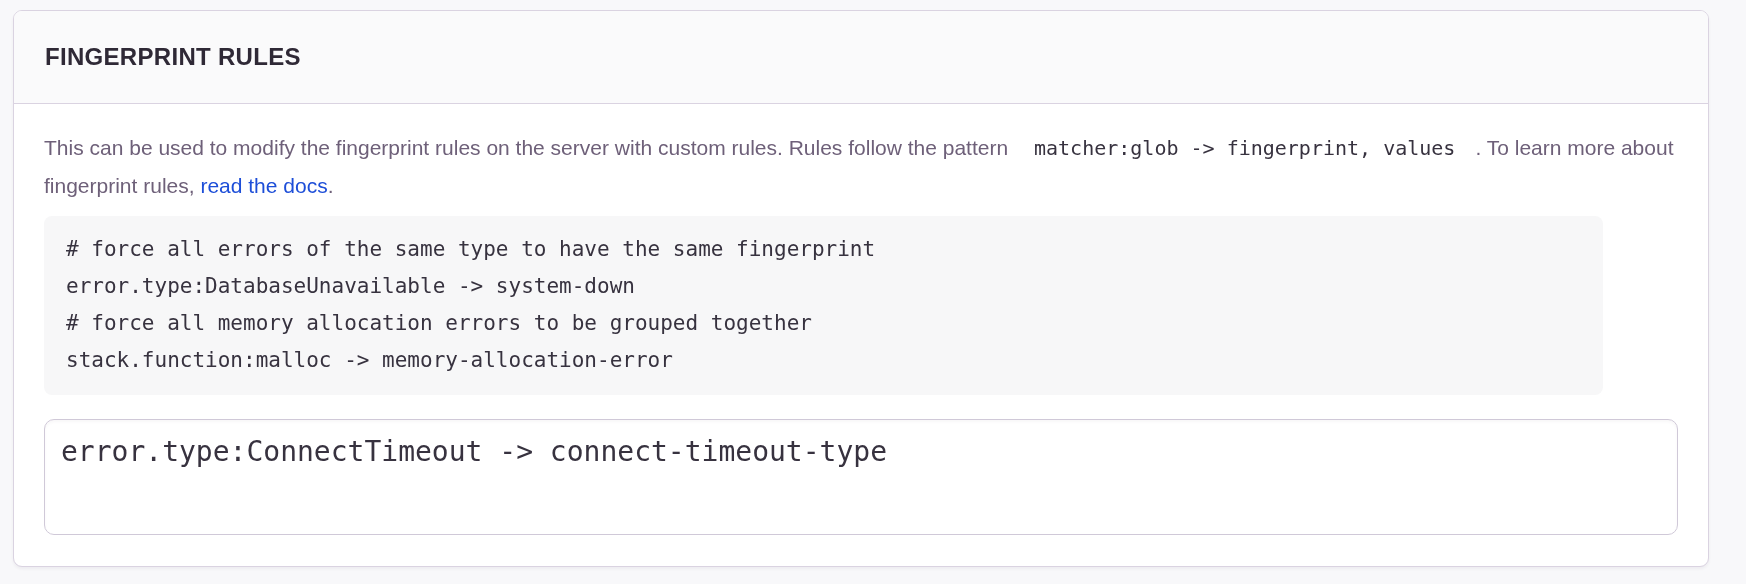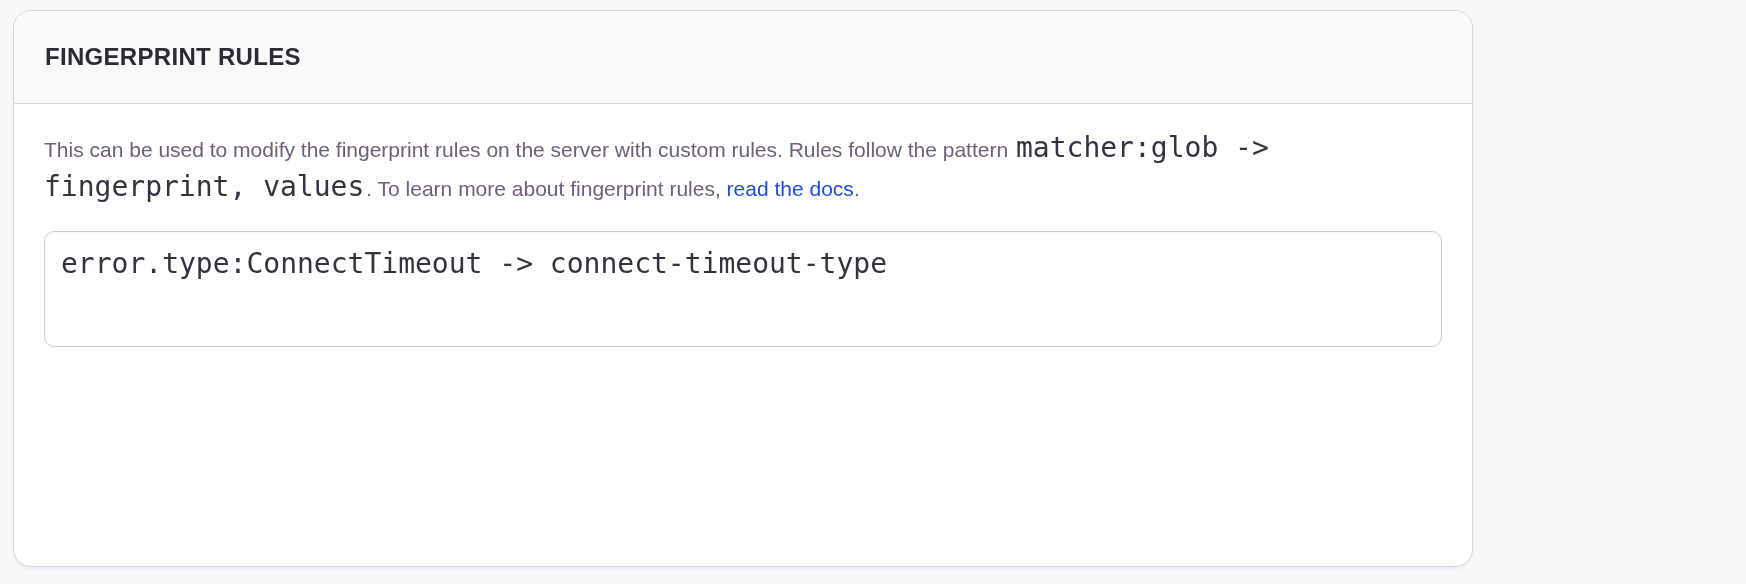--- a/index.html
+++ b/index.html
@@ -4,24 +4,24 @@
 <style>
   * { margin: 0; padding: 0; box-sizing: border-box; }
   html, body {
     width: 1746px; height: 584px;
     background: #f8f8fa;
     font-family: "Liberation Sans", sans-serif;
   }
   .panel {
     position: absolute;
     left: 13px; top: 10px;
-    width: 1460px; height: 557px;
+    width: 1696px; height: 557px;
     background: #ffffff;
     border: 1px solid #dad3e1;
-    border-radius: 18px;
+    border-radius: 9px;
     box-shadow: 0 2px 3px rgba(64,52,84,0.06);
     overflow: hidden;
   }
   .panel-header {
     height: 93px;
     background: #fafafb;
     border-bottom: 1px solid #dad3e1;
     display: flex;
     align-items: center;
     padding: 0 31px;
@@ -36,24 +36,24 @@
     padding: 25px 30px 0 30px;
   }
   .description {
     max-width: 1640px;
     font-size: 21px;
     line-height: 37px;
     color: #6e6079;
   }
   .inline-code {
     font-family: "DejaVu Sans Mono", "Liberation Mono", monospace;
-    font-size: 28px;
+    font-size: 20px;
     line-height: 37px;
     color: #37323f;
-    margin: 0 2px;
+    margin: 0 20px;
   }
   .docs-link {
     color: #1d4ed8;
     text-decoration: none;
     cursor: pointer;
   }
   .example-block {
     margin: 12px 75px 0 0;
     background: #f7f7f8;
     border-radius: 8px;
@@ -91,17 +91,21 @@
 <section class="panel">
 
   <header class="panel-header">
     <h2 class="panel-title">FINGERPRINT RULES</h2>
   </header>
 
   <div class="panel-body">
 
     <p class="description"><span>This can be used to modify the fingerprint rules on the server with custom rules. Rules follow the pattern </span><code class="inline-code">matcher:glob -&gt; fingerprint, values</code><span>. To learn more about fingerprint rules, </span><a class="docs-link" href="#">read the docs</a><span>.</span></p>
 
+    <pre class="example-block"># force all errors of the same type to have the same fingerprint
+error.type:DatabaseUnavailable -&gt; system-down
+# force all memory allocation errors to be grouped together
+stack.function:malloc -&gt; memory-allocation-error</pre>
 
     <textarea class="rules-input" spellcheck="false" style="">error.type:ConnectTimeout -&gt; connect-timeout-type</textarea>
 
   </div>
 </section>
 
 </body></html>

